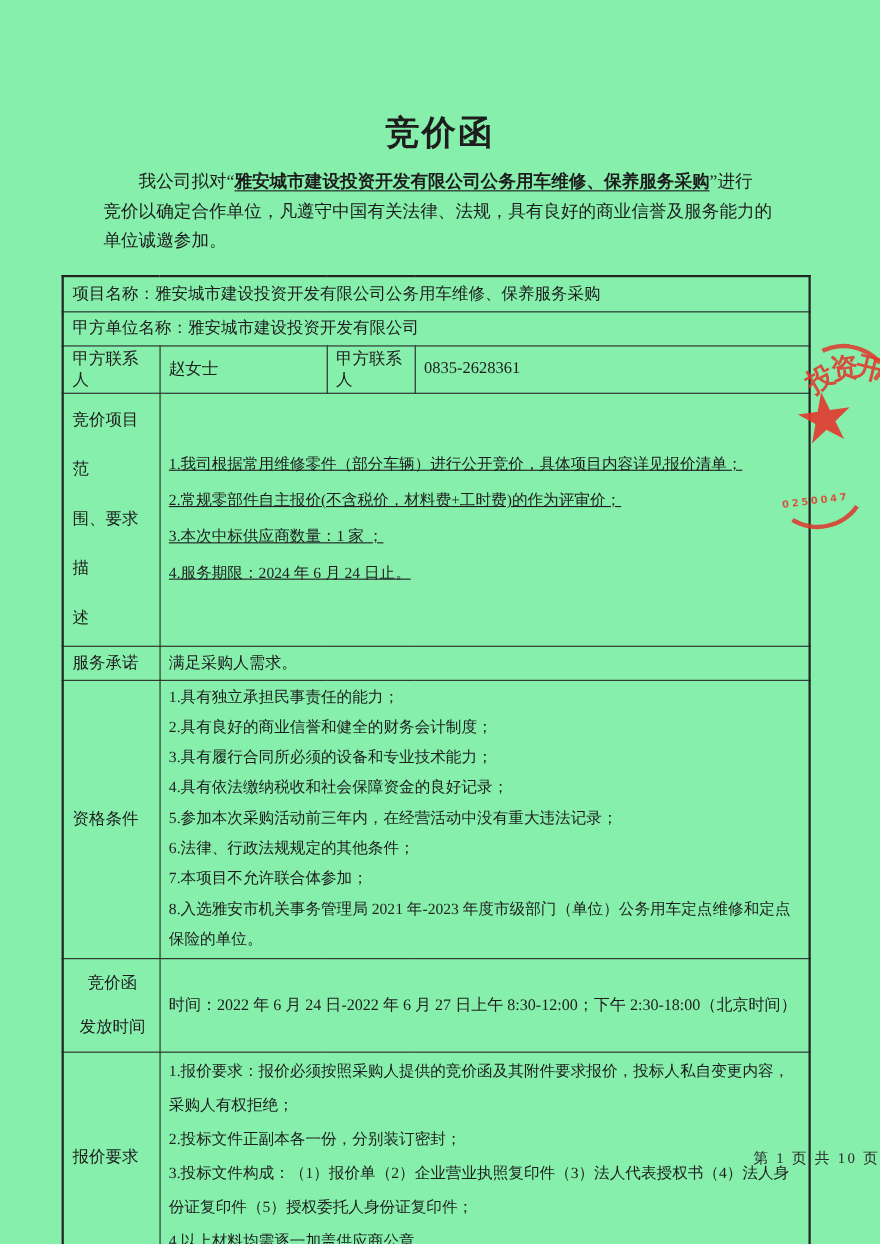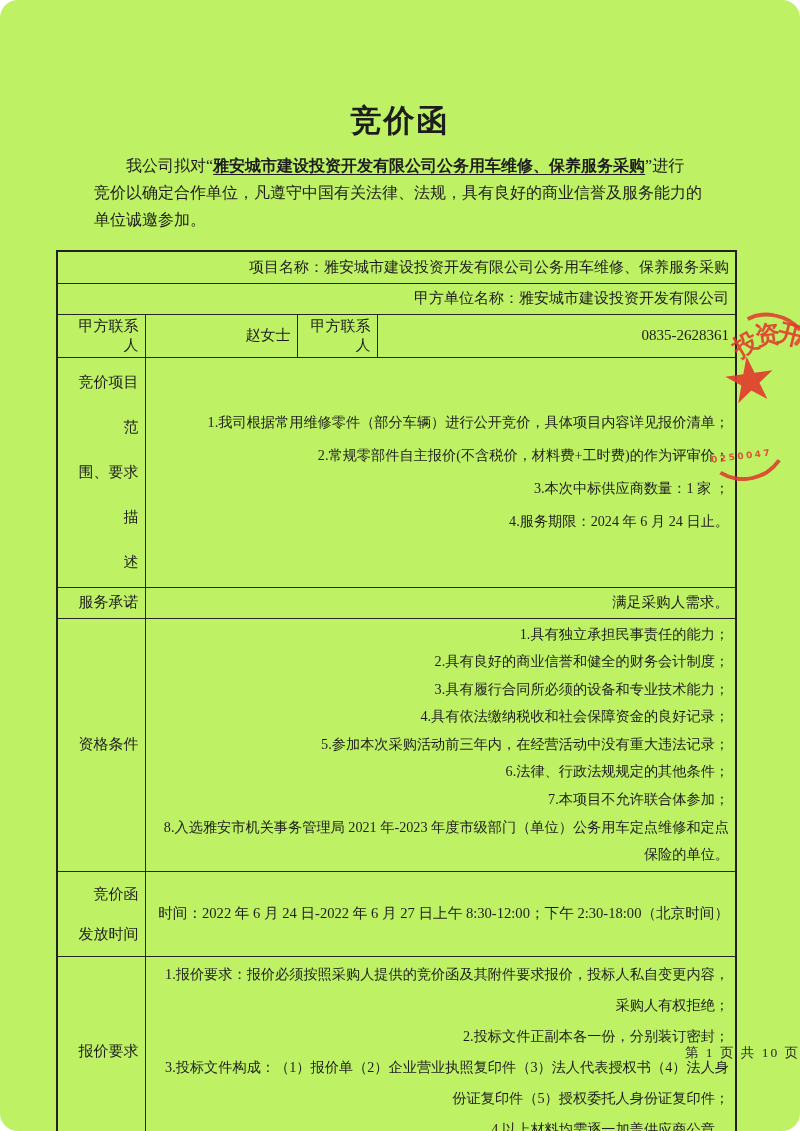--- a/index.html
+++ b/index.html
@@ -2,25 +2,24 @@
 <html><head>
 <meta charset="utf-8">
 <style>
   * { margin: 0; padding: 0; box-sizing: border-box; }
   html, body { background: #ffffff; }
   .page {
     position: relative;
     width: 800px;
     height: 1131px;
     margin: 0 auto;
-    background: #bef264;
+    background: #86efac;
     overflow: hidden;
     font-family: "Liberation Serif", "DejaVu Serif", serif;
     color: #1d1d1d;
-    border-radius: 18px;
   }
   .doc-title {
     position: absolute;
     top: 100px;
     left: 0;
     width: 100%;
     text-align: center;
     font-size: 31px;
     font-weight: bold;
     letter-spacing: 2px;
@@ -44,40 +43,39 @@
     width: 679px;
     border-collapse: collapse;
     table-layout: fixed;
     font-size: 15px;
   }
   .doc-table td {
     border: 1.6px solid #262626;
     vertical-align: middle;
     padding: 2px 6px 2px 8px;
     overflow: hidden;
-    text-align: right;
   }
   .doc-table { border: 2px solid #222; }
   .lbl {
     font-size: 15px;
     text-align: left;
     padding-left: 9px;
     white-space: pre-line;
   }
   .lbl-tall { line-height: 45px; margin-top: 48px; }
   .lbl-center { text-align: center; padding-left: 2px; line-height: 40px; }
   .cell-list {
     font-size: 14.2px;
     line-height: 31px;
     white-space: pre-line;
     padding-left: 10px;
     padding-right: 3px;
   }
   .cell-list-compact { line-height: 27.6px; margin-left: 17px; }
-  .cell-list-mid { line-height: 33px; }
+  .cell-list-mid { line-height: 33px; text-decoration: underline; }
   .cell-single { font-size: 14.6px; padding-left: 10px; }
   .footer {
     position: absolute;
     top: 1044px;
     left: 0;
     width: 100%;
     text-align: right;
     font-size: 13.5px;
     letter-spacing: 2px;
     color: #2a2a2a;

